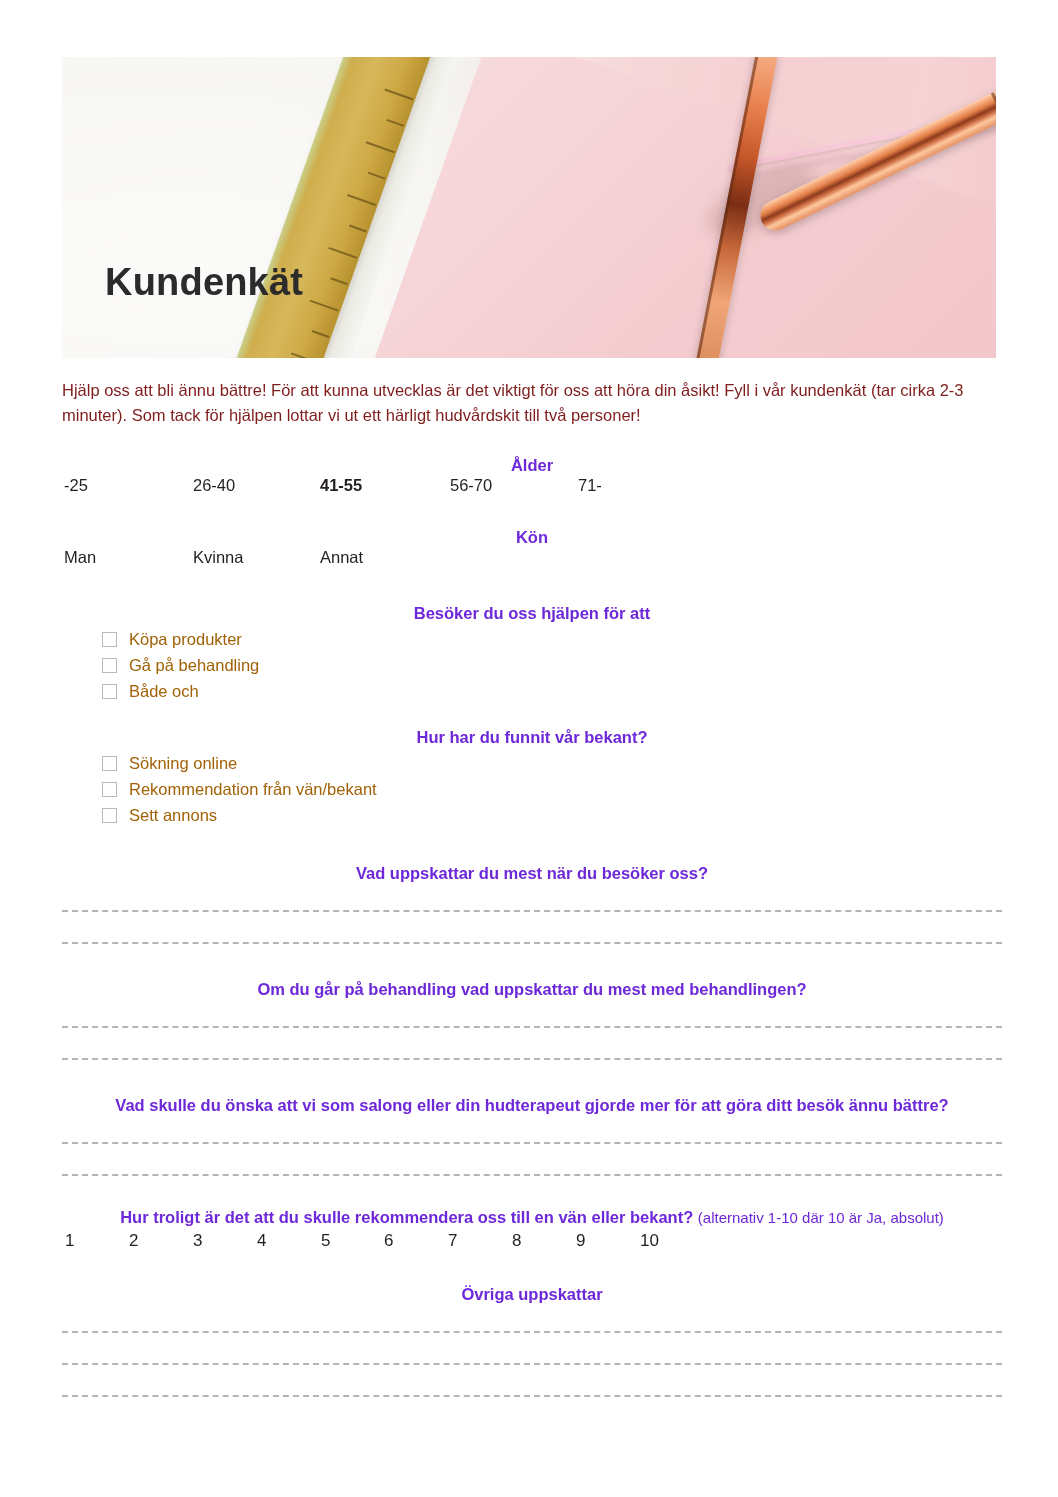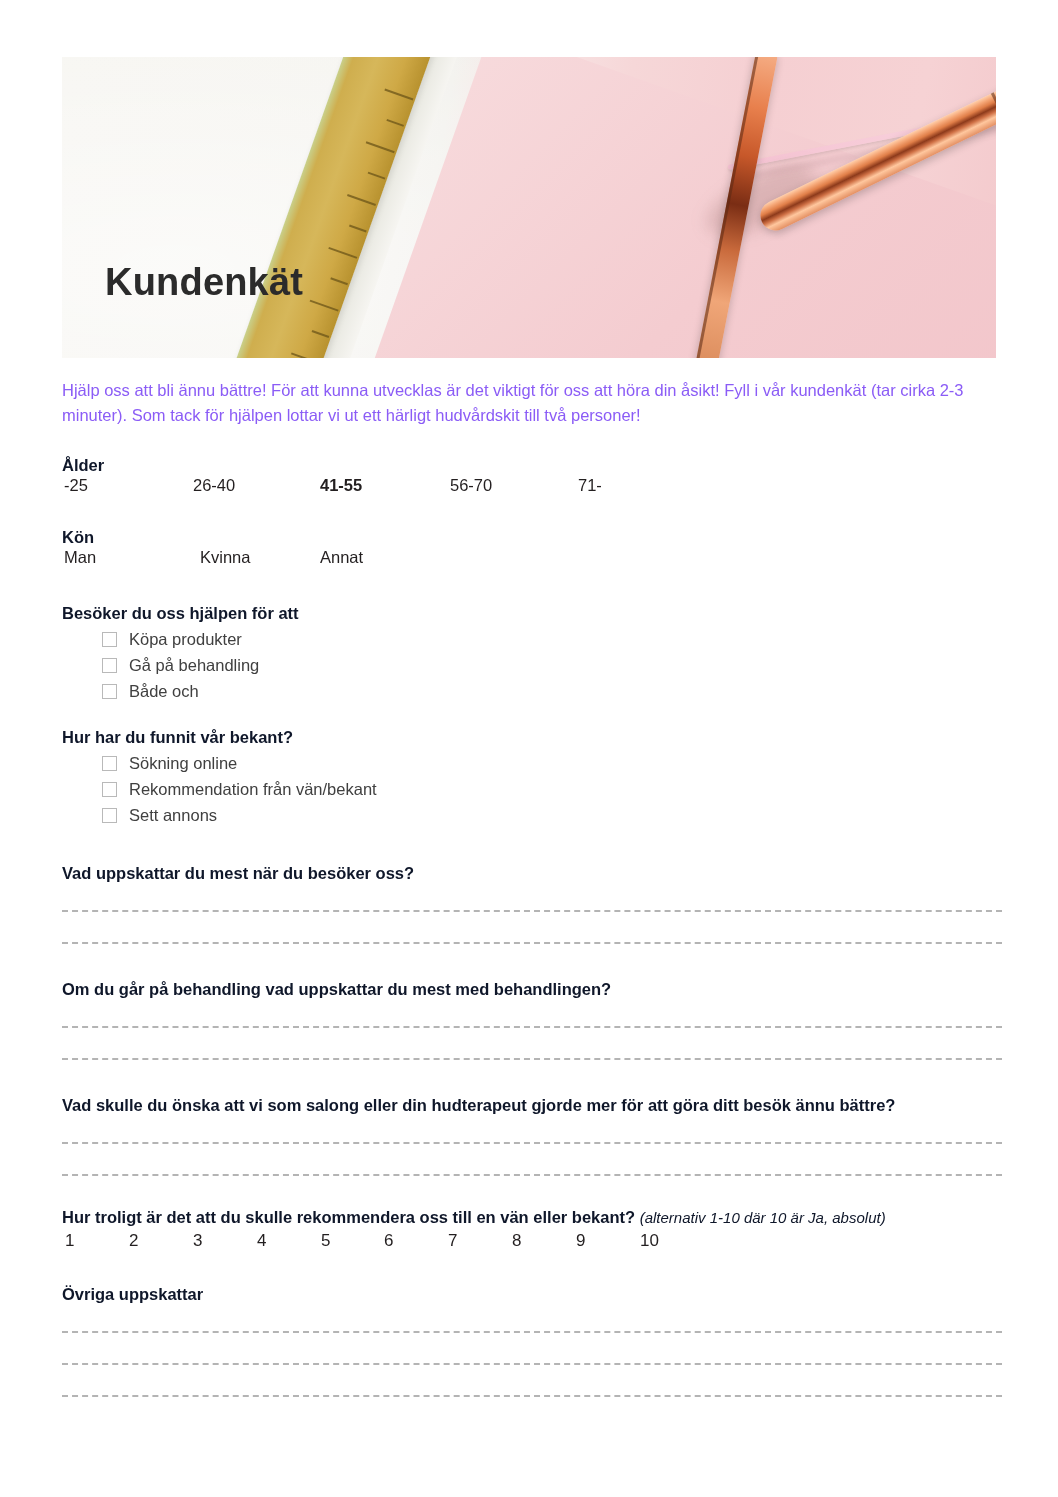--- a/index.html
+++ b/index.html
@@ -187,36 +187,36 @@
   .content {
     position: absolute;
     left: 62px;
     top: 378px;
     width: 940px;
   }
 
   .intro {
     font-size: 16.5px;
     line-height: 25px;
-    color: #8b5cf6;
+    color: #7f1d1d;
     margin: 0;
     width: 935px;
   }
 
   .section { margin-top: 0; }
 
   .q-head {
     font-size: 16.5px;
     font-weight: 700;
-    color: #0f172a;
+    color: #6d28d9;
     line-height: 22px;
+    text-align: center;
   }
   .q-head .note {
     font-weight: 400;
-    font-style: italic;
     font-size: 15px;
   }
 
   .opt-row {
     position: relative;
     height: 24px;
     font-size: 16.5px;
     color: #231f20;
   }
   .opt-row span {
@@ -224,21 +224,21 @@
     top: 0;
     white-space: nowrap;
   }
 
   .check-list { margin-top: 2px; }
   .check-item {
     display: flex;
     align-items: center;
     height: 26px;
     font-size: 16.5px;
-    color: #404040;
+    color: #a16207;
     padding-left: 40px;
   }
   .checkbox {
     width: 13px;
     height: 13px;
     border: 1px solid #b9b9b9;
     background: #ffffff;
     margin-right: 12px;
     flex: 0 0 auto;
   }
@@ -328,21 +328,21 @@
         <span style="left:516px;">71-</span>
       </div>
     </div>
 
     <div class="spacer-26"></div>
 
     <div class="section">
       <div class="q-head">Kön</div>
       <div class="opt-row">
         <span style="left:2px;">Man</span>
-        <span style="left:131px;margin-left:7px;">Kvinna</span>
+        <span style="left:131px;">Kvinna</span>
         <span style="left:258px;">Annat</span>
       </div>
     </div>
 
     <div class="spacer-30"></div>
 
     <div class="section">
       <div class="q-head">Besöker du oss hjälpen för att</div>
       <div class="check-list">
         <label class="check-item">

